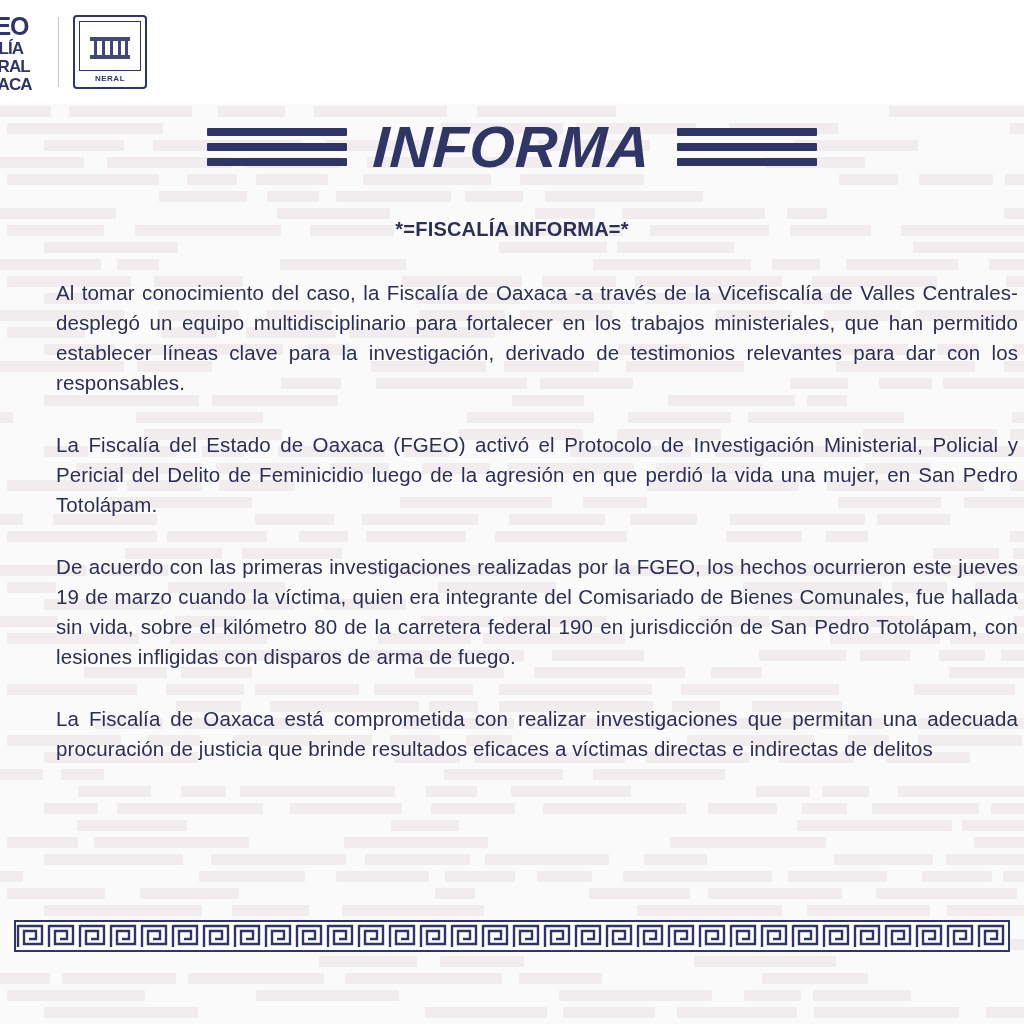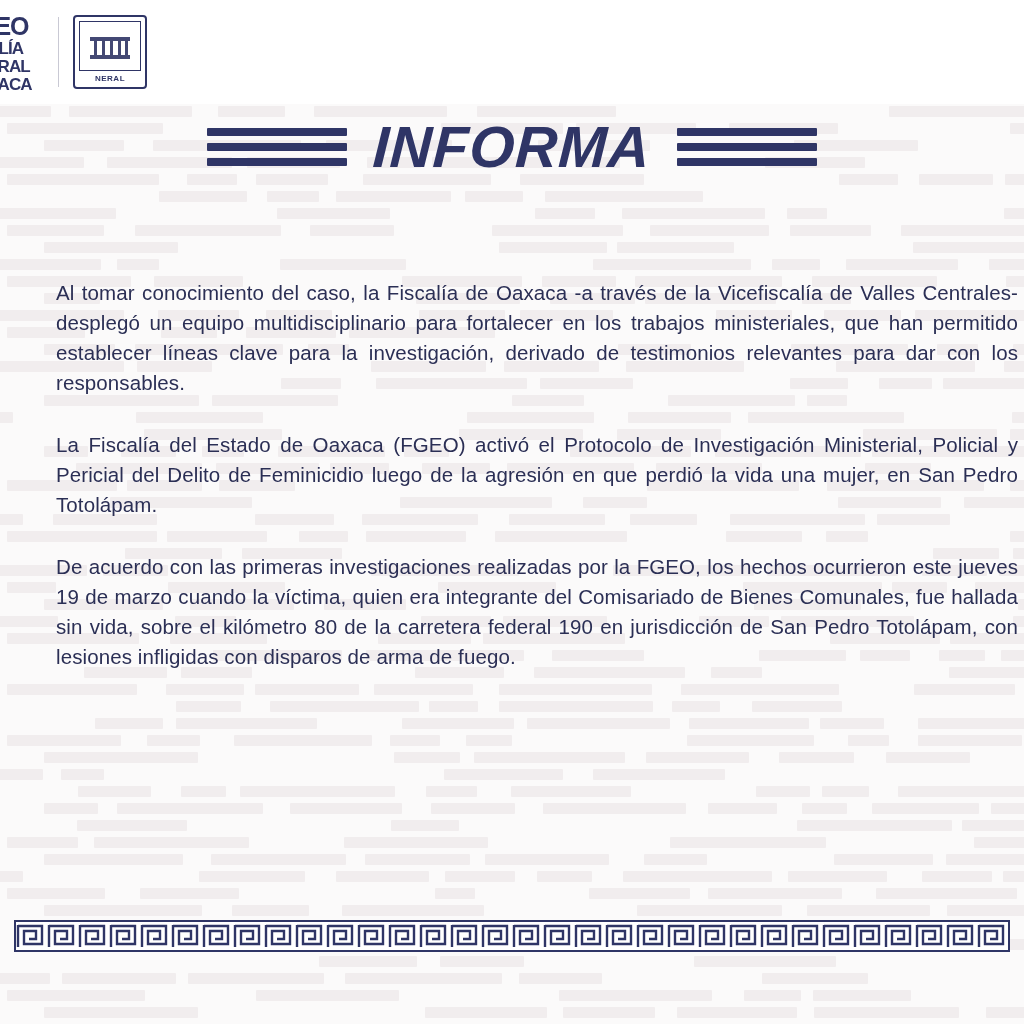--- a/index.html
+++ b/index.html
@@ -617,25 +617,27 @@
       <div class="bar"></div>
     </div>
     <div class="informa">INFORMA</div>
     <div class="bars">
       <div class="bar"></div>
       <div class="bar"></div>
       <div class="bar"></div>
     </div>
   </div>
 
+  <div class="subtitle">*=FISCALÍA INFORMA=*</div>
 
   <div class="body-text">
     <p>Al tomar conocimiento del caso, la Fiscalía de Oaxaca -a través de la Vicefiscalía de Valles Centrales- desplegó un equipo multidisciplinario  para fortalecer en los trabajos ministeriales, que han permitido establecer líneas clave para la investigación, derivado de testimonios relevantes para dar con los responsables.</p>
     <p>La Fiscalía del Estado de Oaxaca (FGEO) activó  el Protocolo de Investigación Ministerial, Policial y Pericial del Delito de Feminicidio luego de la agresión en que perdió la vida una mujer, en San Pedro Totolápam.</p>
     <p>De acuerdo con las primeras  investigaciones realizadas por la FGEO, los hechos ocurrieron este jueves 19 de marzo cuando la víctima, quien era integrante del Comisariado de Bienes Comunales, fue hallada sin vida, sobre el kilómetro 80 de la carretera federal 190 en jurisdicción de San Pedro Totolápam, con lesiones infligidas con disparos de arma de fuego.</p>
+    <p>La Fiscalía de Oaxaca está comprometida con realizar investigaciones que permitan una adecuada procuración de justicia que brinde resultados eficaces a víctimas directas e indirectas de delitos</p>
   </div>
 
   <div class="footer-band">
     <svg class="greek-key" xmlns="http://www.w3.org/2000/svg" viewBox="0 0 992 24" preserveAspectRatio="none">
       <defs>
         <pattern id="gk" x="0" y="0" width="31" height="24" patternUnits="userSpaceOnUse">
           <g fill="none" stroke="#2f3566" stroke-width="2.4">
             <path d="M2,1 L2,23"></path>
             <path d="M2,2 L26,2 L26,20 L8,20 L8,7 L20,7 L20,15 L13,15"></path>
           </g>

